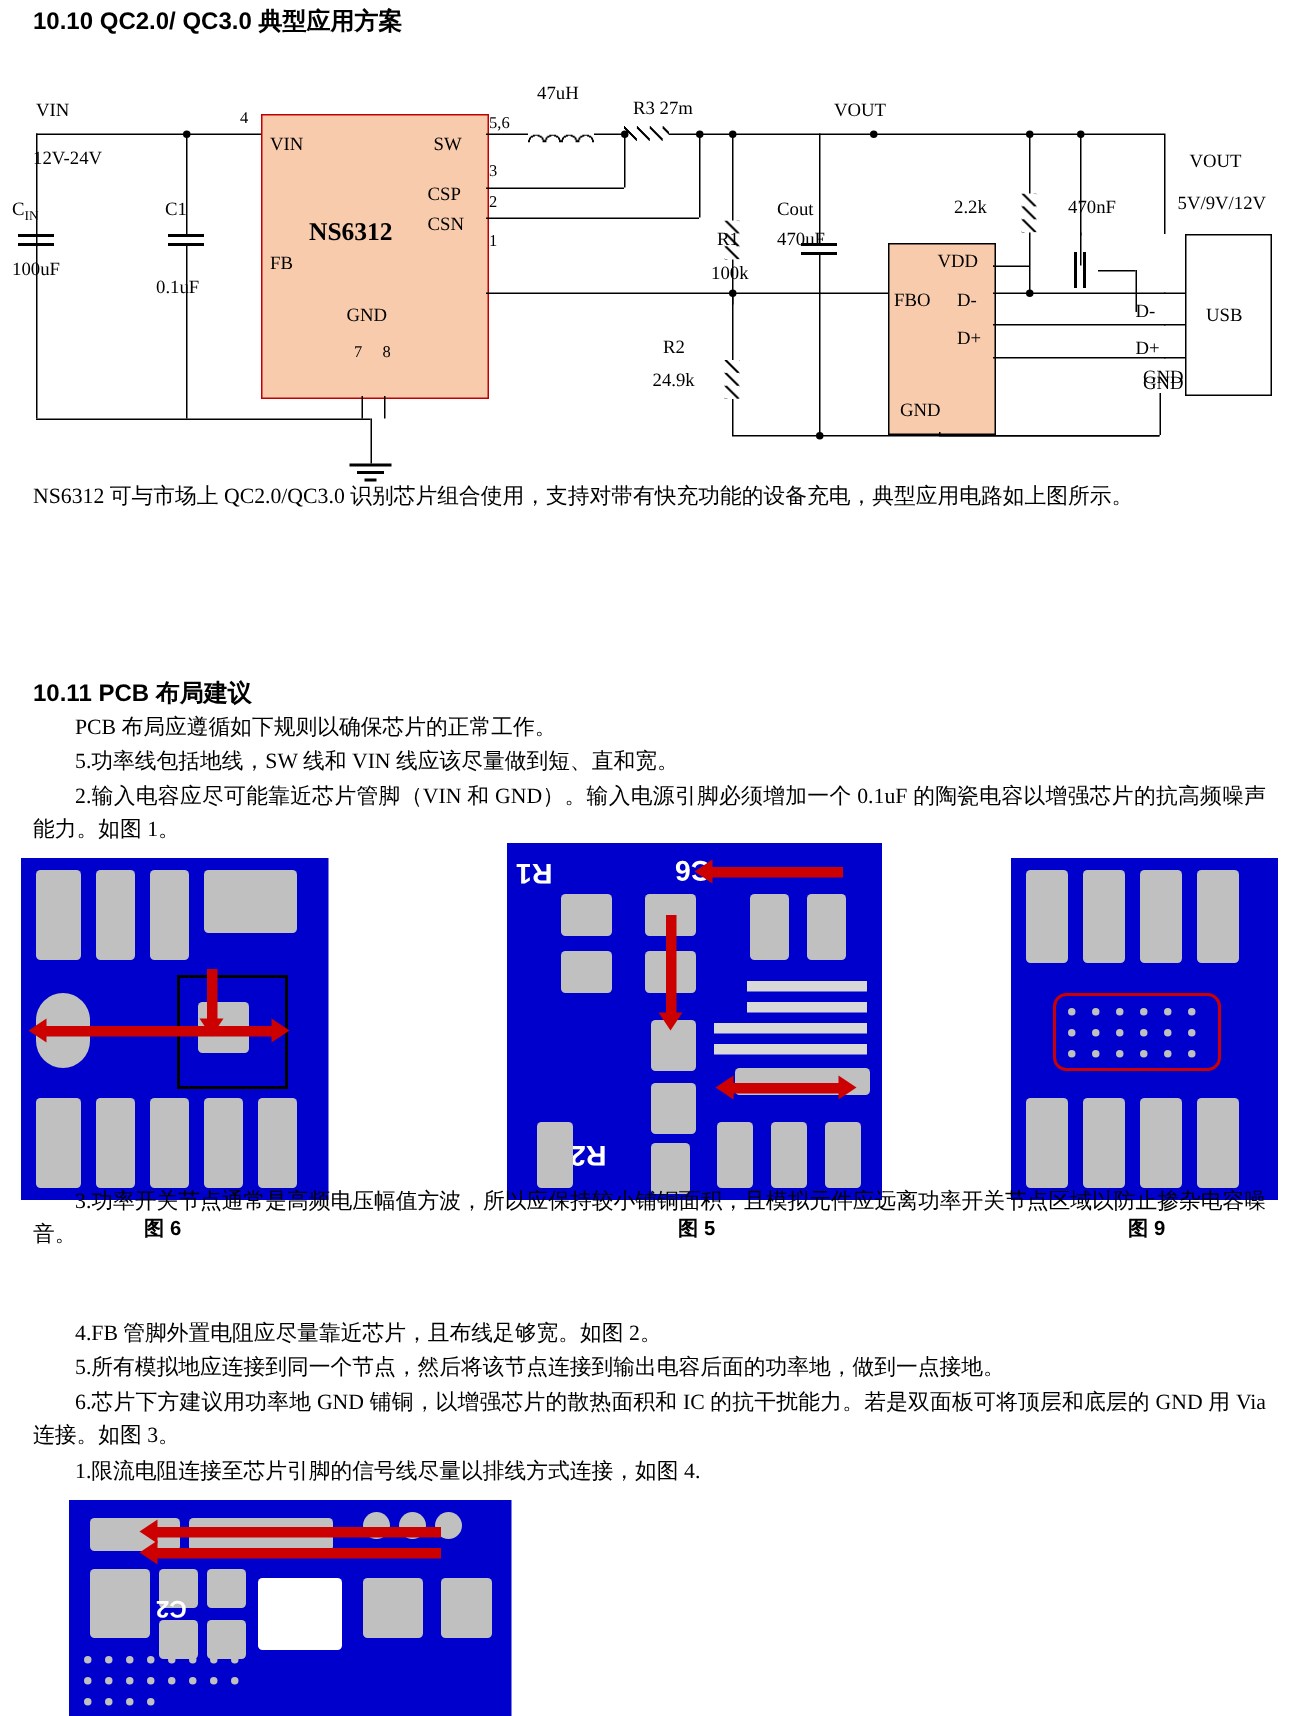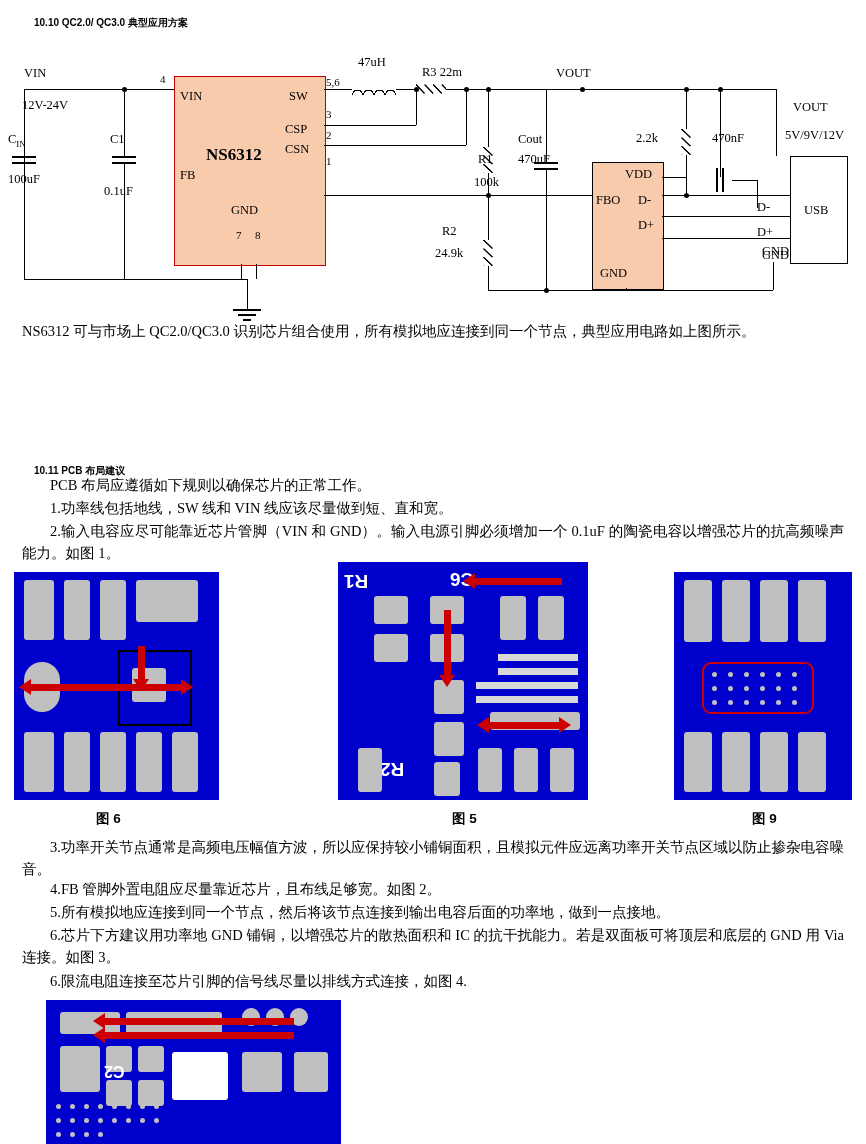--- a/index.html
+++ b/index.html
@@ -9,22 +9,22 @@
     background: #ffffff;
     font-family: "Liberation Serif", serif;
     color: #000000;
     position: relative;
   }
   .page { position: relative; width: 866px; padding: 0; }
 
   .heading {
     font-family: "Liberation Sans", sans-serif;
     font-weight: bold;
-    font-size: 10px;
-    margin: 12px;
+    font-size: 16px;
+    margin: 0;
   }
   .h-1010 { position:absolute; left:22px; top:4px; }
   .h-1011 { position:absolute; left:22px; top:452px; }
 
   .para {
     position: absolute;
     font-size: 14.5px;
     line-height: 22px;
     text-align: justify;
   }
@@ -167,21 +167,21 @@
 
     <div class="wire wv" style="left:241px; top:216px; height:15px;"></div>
     <div class="wire wv" style="left:256px; top:216px; height:15px;"></div>
 
     <div class="wire wh" style="left:324px; top:41px; width:28px;"></div>
     <div class="ind" style="left:352px; top:36px;"></div>
     <div class="lbl" style="left:358px; top:7px;">47uH</div>
     <div class="wire wh" style="left:396px; top:41px; width:20px;"></div>
 
     <div class="res-h" style="left:416px; top:36px;"></div>
-    <div class="lbl" style="left:422px; top:17px;">R3 22m</div>
+    <div class="lbl" style="left:422px; top:17px;">R3 27m</div>
     <div class="wire wh" style="left:446px; top:41px; width:330px;"></div>
 
     <div class="node" style="left:414px; top:39px;"></div>
     <div class="wire wv" style="left:416px; top:41px; height:36px;"></div>
     <div class="wire wh" style="left:324px; top:77px; width:92px;"></div>
     <div class="node" style="left:464px; top:39px;"></div>
     <div class="wire wv" style="left:466px; top:41px; height:56px;"></div>
     <div class="wire wh" style="left:324px; top:97px; width:142px;"></div>
 
     <div class="lbl" style="left:556px; top:18px;">VOUT</div>
@@ -255,26 +255,26 @@
 
     <div class="wire wv" style="left:773px; top:214px; height:28px;"></div>
     <div class="wire wh" style="left:626px; top:242px; width:147px;"></div>
     <div class="wire wv" style="left:626px; top:240px; height:2px;"></div>
     <div class="lbl" style="left:762px; top:200px;">GND</div>
 
   </div>
 
   <div class="lbl" style="position:absolute; left:762px; top:244px; font-size:12.5px;">GND</div>
 
-  <div class="para" style="left:22px; top:320px; width:822px;">NS6312 可与市场上 QC2.0/QC3.0 识别芯片组合使用，所有模拟地应连接到同一个节点，典型应用电路如上图所示。</div>
+  <div class="para" style="left:22px; top:320px; width:822px;">NS6312 可与市场上 QC2.0/QC3.0 识别芯片组合使用，支持对带有快充功能的设备充电，典型应用电路如上图所示。</div>
 
   <div class="heading h-1011">10.11 PCB 布局建议</div>
 
   <div class="para" style="left:22px; top:474px; width:822px; text-indent:28px;">PCB 布局应遵循如下规则以确保芯片的正常工作。</div>
-  <div class="para" style="left:22px; top:497px; width:822px; text-indent:28px;">1.功率线包括地线，SW 线和 VIN 线应该尽量做到短、直和宽。</div>
+  <div class="para" style="left:22px; top:497px; width:822px; text-indent:28px;">5.功率线包括地线，SW 线和 VIN 线应该尽量做到短、直和宽。</div>
   <div class="para" style="left:22px; top:520px; width:822px; text-indent:28px;">2.输入电容应尽可能靠近芯片管脚（VIN 和 GND）。输入电源引脚必须增加一个 0.1uF 的陶瓷电容以增强芯片的抗高频噪声能力。如图 1。</div>
 
   <div class="pcb" style="left:14px; top:572px; width:205px; height:228px;">
     <div class="pad pad-r" style="left:10px; top:8px; width:30px; height:60px;"></div>
     <div class="pad pad-r" style="left:50px; top:8px; width:26px; height:60px;"></div>
     <div class="pad pad-r" style="left:86px; top:8px; width:26px; height:60px;"></div>
     <div class="pad pad-r" style="left:122px; top:8px; width:62px; height:42px;"></div>
     <div class="pad pad-r" style="left:10px; top:90px; width:36px; height:50px; border-radius:18px;"></div>
     <div class="pad pad-r" style="left:118px; top:96px; width:34px; height:34px;"></div>
     <div class="pad pad-r" style="left:10px; top:160px; width:30px; height:60px;"></div>
@@ -343,25 +343,25 @@
       <div class="via" style="left:0px; top:28px;"></div>
         <div class="via" style="left:16px; top:28px;"></div>
       <div class="via" style="left:32px; top:28px;"></div>
         <div class="via" style="left:48px; top:28px;"></div>
       <div class="via" style="left:64px; top:28px;"></div>
         <div class="via" style="left:80px; top:28px;"></div>
     </div>
   </div>
   <div class="figcap" style="left:752px; top:810px;">图 9</div>
 
-  <div class="para" style="left:22px; top:836px; width:822px; text-indent:28px;">3.功率开关节点通常是高频电压幅值方波，所以应保持较小铺铜面积，且模拟元件应远离功率开关节点区域以防止掺杂电容噪音。</div>
+  <div class="para" style="left:22px; top:790px; width:822px; text-indent:28px;">3.功率开关节点通常是高频电压幅值方波，所以应保持较小铺铜面积，且模拟元件应远离功率开关节点区域以防止掺杂电容噪音。</div>
   <div class="para" style="left:22px; top:878px; width:822px; text-indent:28px;">4.FB 管脚外置电阻应尽量靠近芯片，且布线足够宽。如图 2。</div>
   <div class="para" style="left:22px; top:901px; width:822px; text-indent:28px;">5.所有模拟地应连接到同一个节点，然后将该节点连接到输出电容后面的功率地，做到一点接地。</div>
   <div class="para" style="left:22px; top:924px; width:822px; text-indent:28px;">6.芯片下方建议用功率地 GND 铺铜，以增强芯片的散热面积和 IC 的抗干扰能力。若是双面板可将顶层和底层的 GND 用 Via 连接。如图 3。</div>
-  <div class="para" style="left:22px; top:970px; width:822px; text-indent:28px;">6.限流电阻连接至芯片引脚的信号线尽量以排线方式连接，如图 4.</div>
+  <div class="para" style="left:22px; top:970px; width:822px; text-indent:28px;">1.限流电阻连接至芯片引脚的信号线尽量以排线方式连接，如图 4.</div>
 
   <div class="pcb" style="left:46px; top:1000px; width:295px; height:144px;">
     <div class="pad pad-r" style="left:14px; top:12px; width:60px; height:22px;"></div>
     <div class="pad pad-r" style="left:80px; top:12px; width:96px; height:22px;"></div>
     <div class="pad pad-r" style="left:196px; top:8px; width:18px; height:18px; border-radius:9px;"></div>
     <div class="pad pad-r" style="left:220px; top:8px; width:18px; height:18px; border-radius:9px;"></div>
     <div class="pad pad-r" style="left:244px; top:8px; width:18px; height:18px; border-radius:9px;"></div>
     <div class="pad pad-r" style="left:14px; top:46px; width:40px; height:46px;"></div>
     <div class="pad pad-r" style="left:60px; top:46px; width:26px; height:26px;"></div>
     <div class="pad pad-r" style="left:92px; top:46px; width:26px; height:26px;"></div>

